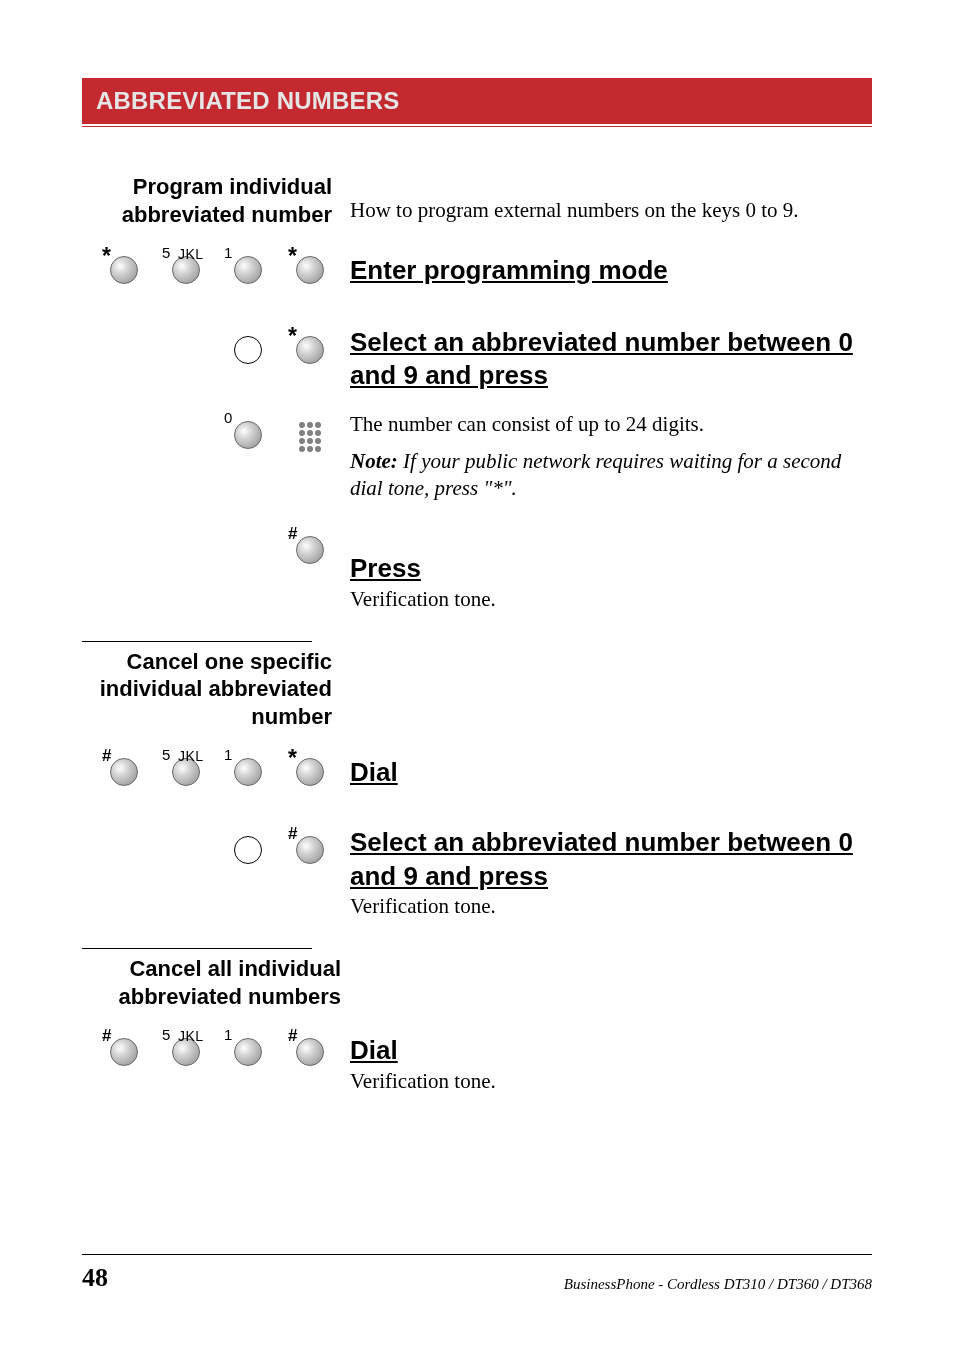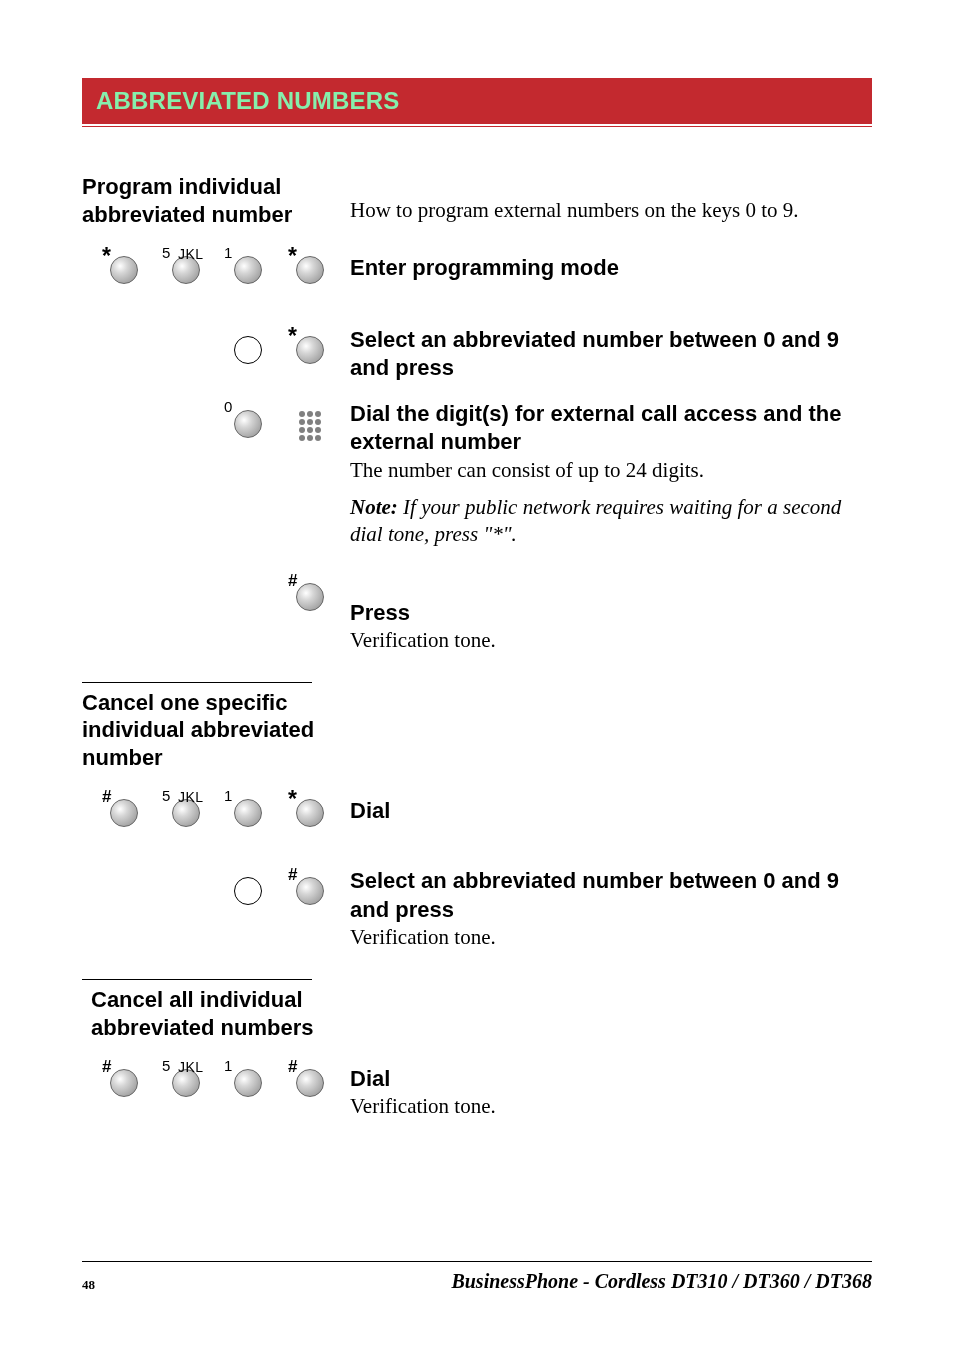--- a/index.html
+++ b/index.html
@@ -1,42 +1,42 @@
 <!DOCTYPE html>
 <html><head>
 <meta charset="utf-8">
 <style>
   * { box-sizing: border-box; margin: 0; padding: 0; }
   html, body { width: 954px; height: 1355px; background: #fff; font-family: "Helvetica Neue", Helvetica, Arial, sans-serif; color: #000; }
   .page { width: 954px; height: 1355px; position: relative; padding: 78px 82px 0 82px; }
-  .section-band { background: #c3292f; color: #86efac; font-weight: 700; font-size: 24px; padding: 9px 14px; width: 100%; letter-spacing: 0.2px; }
+  .section-band { background: #c3292f; color: #e5e5e5; font-weight: 700; font-size: 24px; padding: 9px 14px; width: 100%; letter-spacing: 0.2px; }
   .band-rule { border: none; border-top: 1.5px solid #c3292f; margin-top: 2px; }
   .row { display: flex; align-items: flex-start; margin-top: 26px; }
   .left-col { width: 250px; flex: 0 0 250px; display: flex; flex-direction: column; align-items: flex-start; }
   .right-col { flex: 1; padding-left: 18px; }
-  .sub-head { font-weight: 700; font-size: 22px; line-height: 1.25; }
+  .sub-head { font-weight: 700; font-size: 22px; line-height: 1.25; text-align: right; }
   .body-serif { font-family: "Adobe Garamond Pro", Garamond, "Times New Roman", serif; font-size: 21px; line-height: 1.3; }
   .body-serif.italic { font-style: italic; }
-  .instr-bold { font-weight: 700; font-size: 22px; line-height: 1.28; }
+  .instr-bold { font-weight: 700; font-size: 26px; line-height: 1.28; text-decoration: underline; }
   .step-row { display: flex; align-items: flex-start; margin-top: 18px; }
   .key-strip { width: 250px; flex: 0 0 250px; display: flex; justify-content: flex-end; gap: 18px; align-items: flex-start; padding-top: 2px; }
   .key { position: relative; width: 44px; height: 44px; display: flex; align-items: center; justify-content: center; }
   .key-btn { width: 28px; height: 28px; border-radius: 50%; background: radial-gradient(circle at 35% 35%, #ffffff 0%, #d6d6d6 30%, #8a8a8a 100%); border: 1px solid #666; }
   .key .label { position: absolute; top: -4px; left: -2px; font-size: 15px; font-family: "Helvetica Neue", Helvetica, Arial, sans-serif; }
   .key .label.sup { font-size: 14px; position: absolute; top: -2px; left: 14px; letter-spacing: 0.5px; }
   .key .asterisk { position:absolute; top:-3px; left:0; font-size:23px; font-weight:600; line-height:1; }
   .key .hashlab { position:absolute; top:-4px; left:0; font-size:17px; font-weight:600; }
   .plain-circle { width: 28px; height: 28px; border-radius: 50%; border: 1.5px solid #000; background: #fff; }
   .keypad-mini { width: 30px; display:flex; flex-direction:column; gap:2px; padding-top:4px;}
   .keypad-mini .rowk { display:flex; gap:2px; justify-content:center; }
   .keypad-mini .dot { width:6px; height:6px; border-radius:50%; background:#808080; }
   .divider { width: 230px; border:none; border-top:1.2px solid #000; margin: 28px 0 6px 0; }
   .footer { position:absolute; bottom:62px; left:82px; right:82px; display:flex; justify-content:space-between; align-items:flex-end; font-family: "Adobe Garamond Pro", Garamond, "Times New Roman", serif; border-top:1px solid #000; padding-top:8px;}
-  .footer .pg { font-weight:700; font-size:13px; }
-  .footer .doc { font-style: italic; font-size: 20px; font-weight: bold; }
+  .footer .pg { font-weight:700; font-size:26px; }
+  .footer .doc { font-style: italic; font-size: 15px; }
 </style>
 </head>
 <body>
 
 <div class="page">
 
   <div class="section-band">ABBREVIATED NUMBERS</div>
   <hr class="band-rule">
 
   <div class="row" style="margin-top:46px;">
@@ -113,21 +113,20 @@
             </div>
           <div class="rowk">
               <div class="dot"></div>
               <div class="dot"></div>
               <div class="dot"></div>
             </div>
         </div>
       </div>
     </div>
     <div class="right-col">
-      <div class="instr-bold">Dial the digit(s) for external call access and the external number</div>
       <div class="body-serif">The number can consist of up to 24 digits.</div>
       <div class="body-serif italic" style="margin-top:10px;">
         <span style="font-weight:700;">Note:</span><span> If your public network requires waiting for a second dial tone, press "*".</span>
       </div>
     </div>
   </div>
 
   <div class="step-row" style="margin-top:24px;">
     <div class="key-strip">
       <div class="key">

